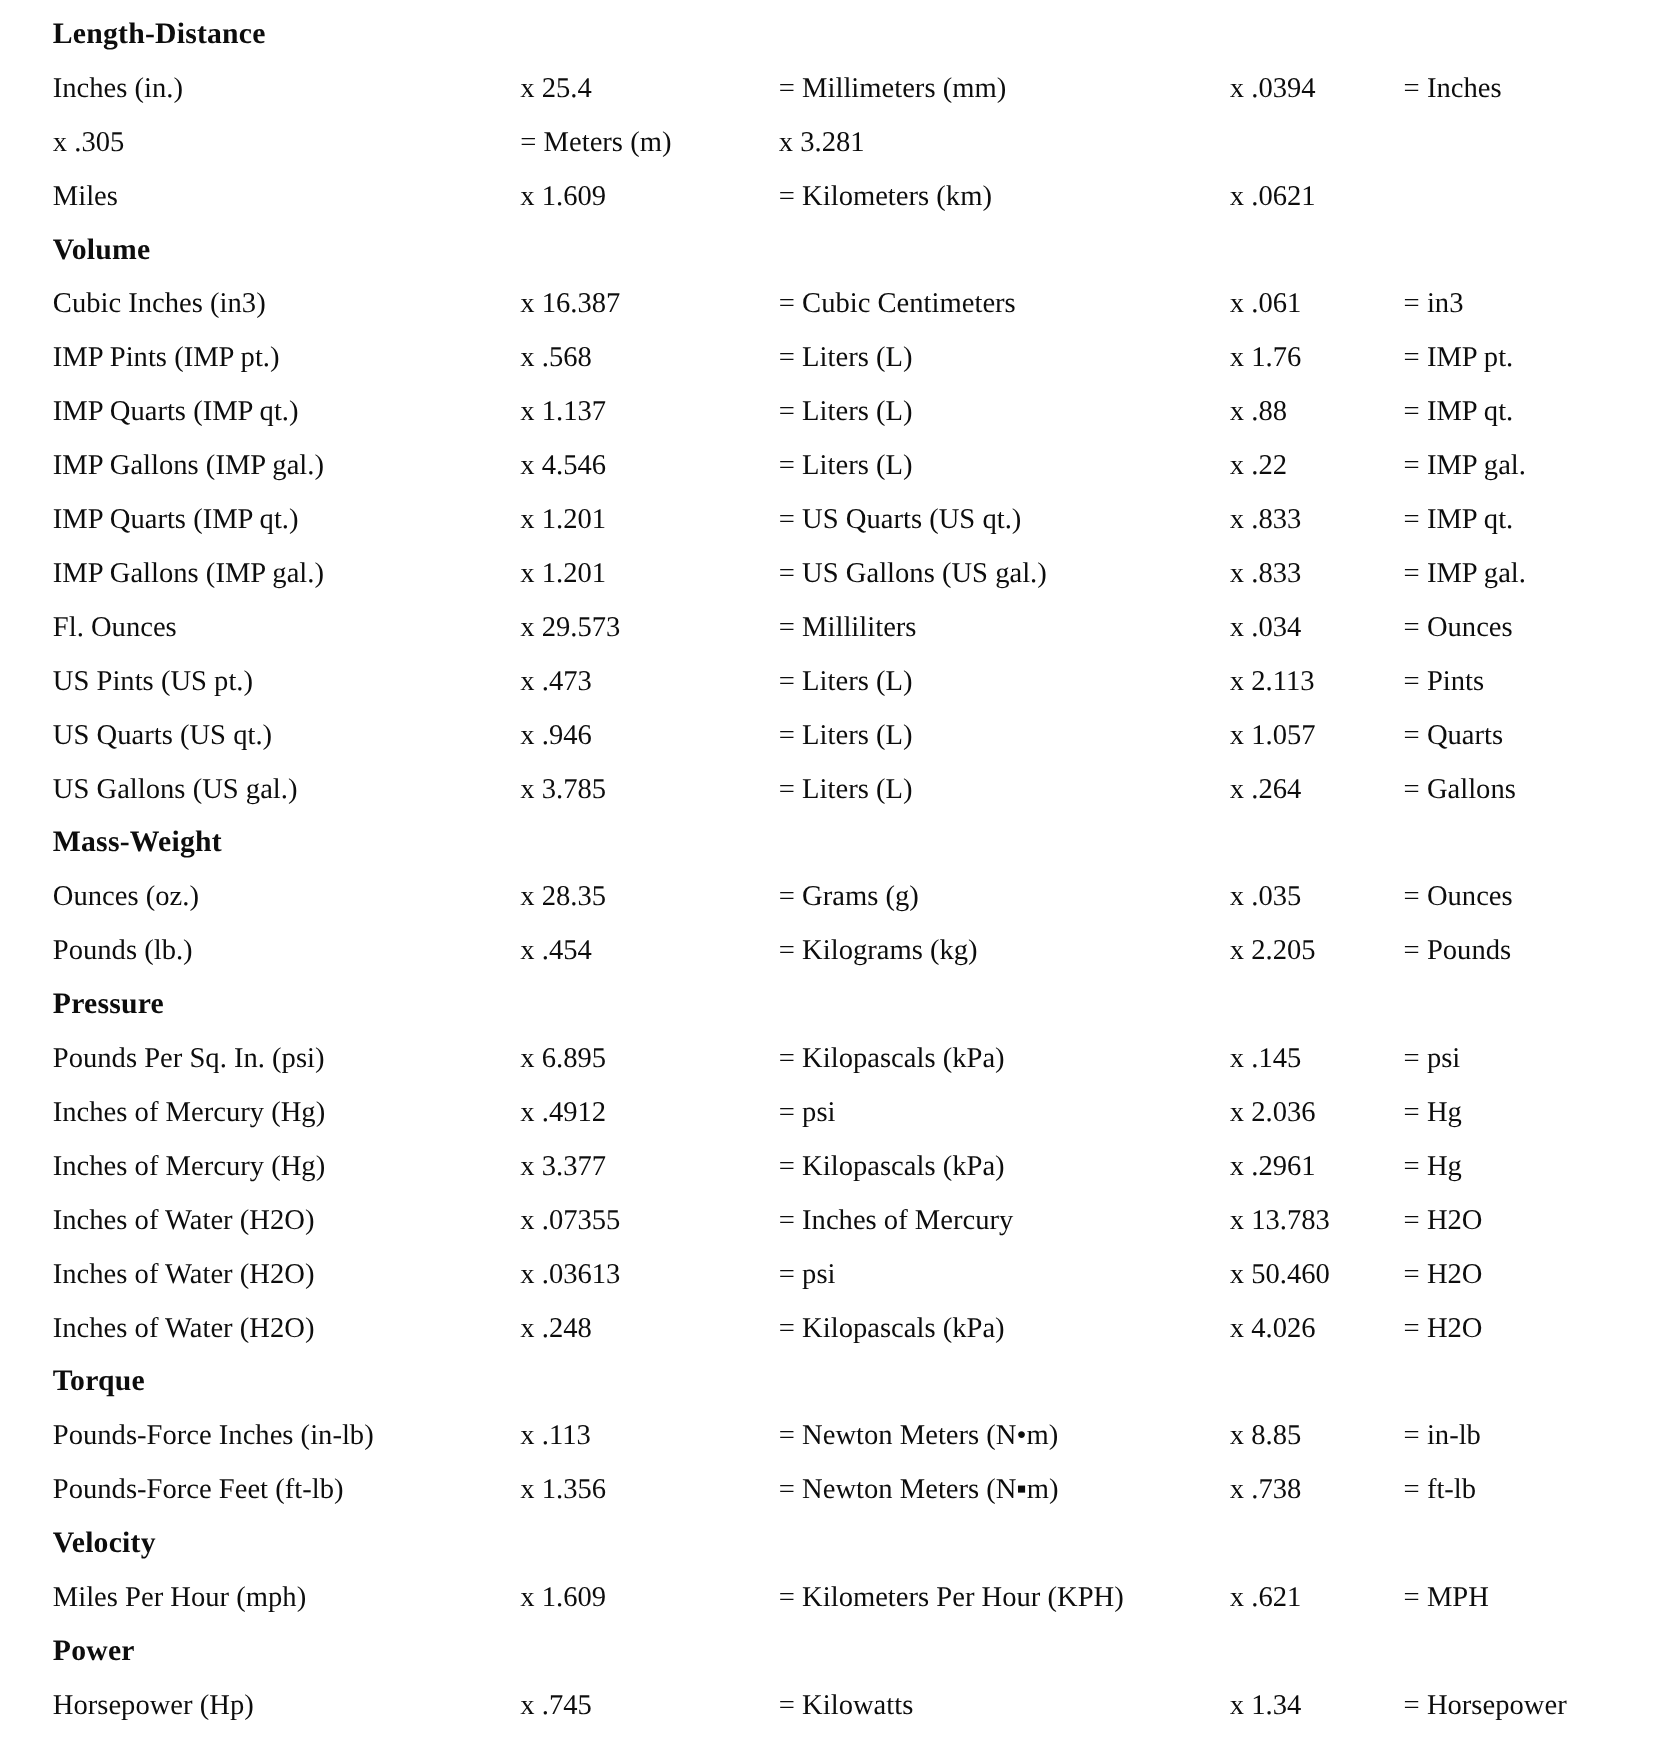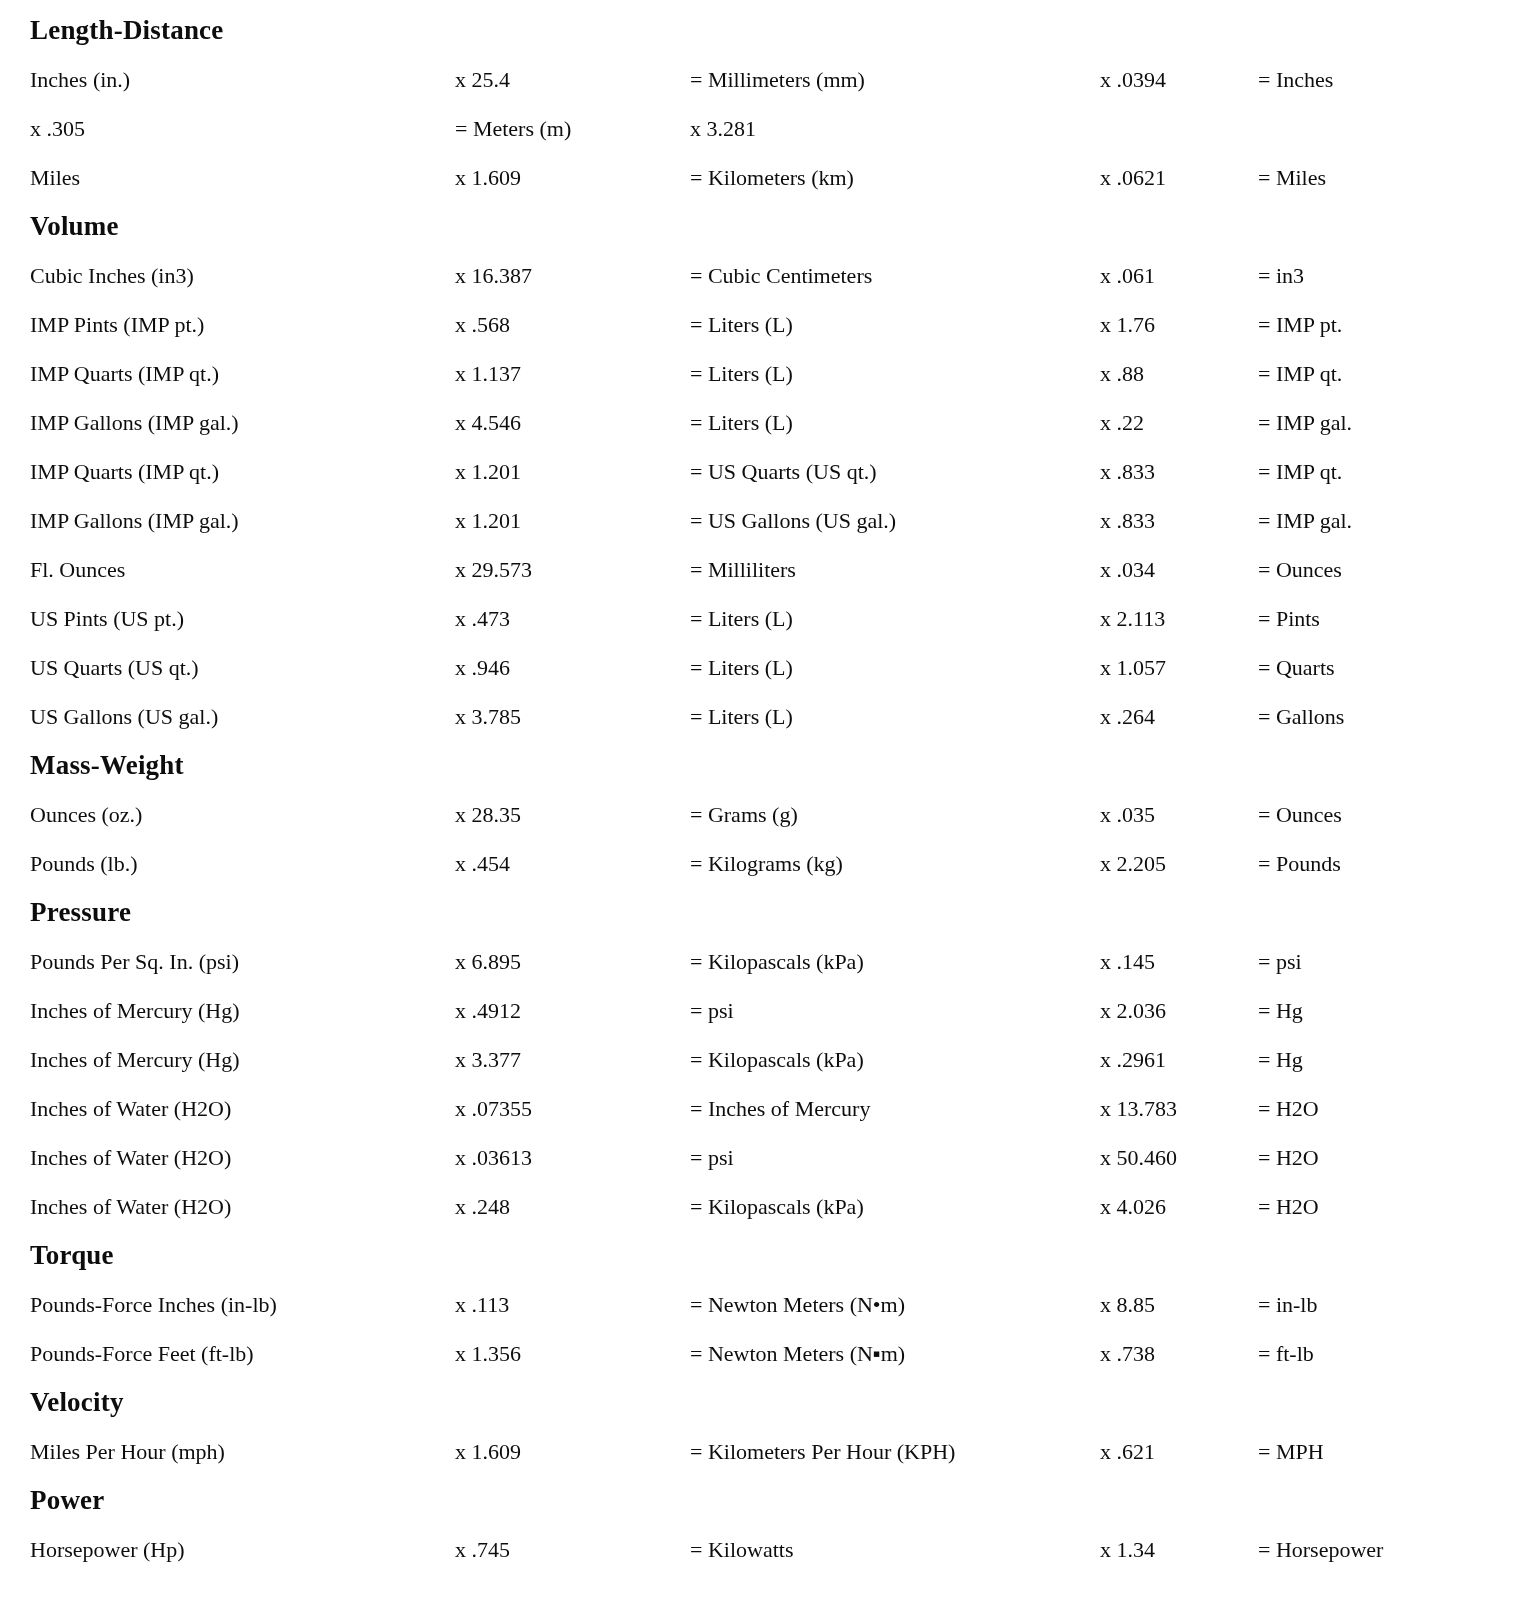--- a/index.html
+++ b/index.html
@@ -11,35 +11,35 @@
     width: 1520px;
     height: 1602px;
     font-family: "Liberation Serif", serif;
     color: #0d0d0d;
     overflow: hidden;
   }
   .page {
     box-sizing: border-box;
     width: 1520px;
     height: 1602px;
-    padding: 6px 0 0 30px;
+    padding: 6px 0 0 48px;
   }
   .section-title {
     height: 49px;
     line-height: 49px;
     font-size: 27px;
     font-weight: 700;
     letter-spacing: 0.2px;
   }
   .conv-row {
     display: grid;
     grid-template-columns: 425px 235px 410px 158px auto;
     height: 49px;
     line-height: 49px;
-    font-size: 22px;
+    font-size: 26px;
     white-space: nowrap;
   }
   .cell {
     overflow: visible;
   }
 </style>
 </head>
 <body>
 
 <div class="page">
@@ -55,21 +55,20 @@
       <div class="conv-row">
     <span class="cell">x .305</span>
     <span class="cell">= Meters (m)</span>
     <span class="cell">x 3.281</span>
   </div>
       <div class="conv-row">
     <span class="cell">Miles</span>
     <span class="cell">x 1.609</span>
     <span class="cell">= Kilometers (km)</span>
     <span class="cell">x .0621</span>
-    <span class="cell">= Miles</span>
   </div>
     </div>
     <div class="section">
     <div class="section-title">Volume</div>
   <div class="conv-row">
     <span class="cell">Cubic Inches (in3)</span>
     <span class="cell">x 16.387</span>
     <span class="cell">= Cubic Centimeters</span>
     <span class="cell">x .061</span>
     <span class="cell">= in3</span>

